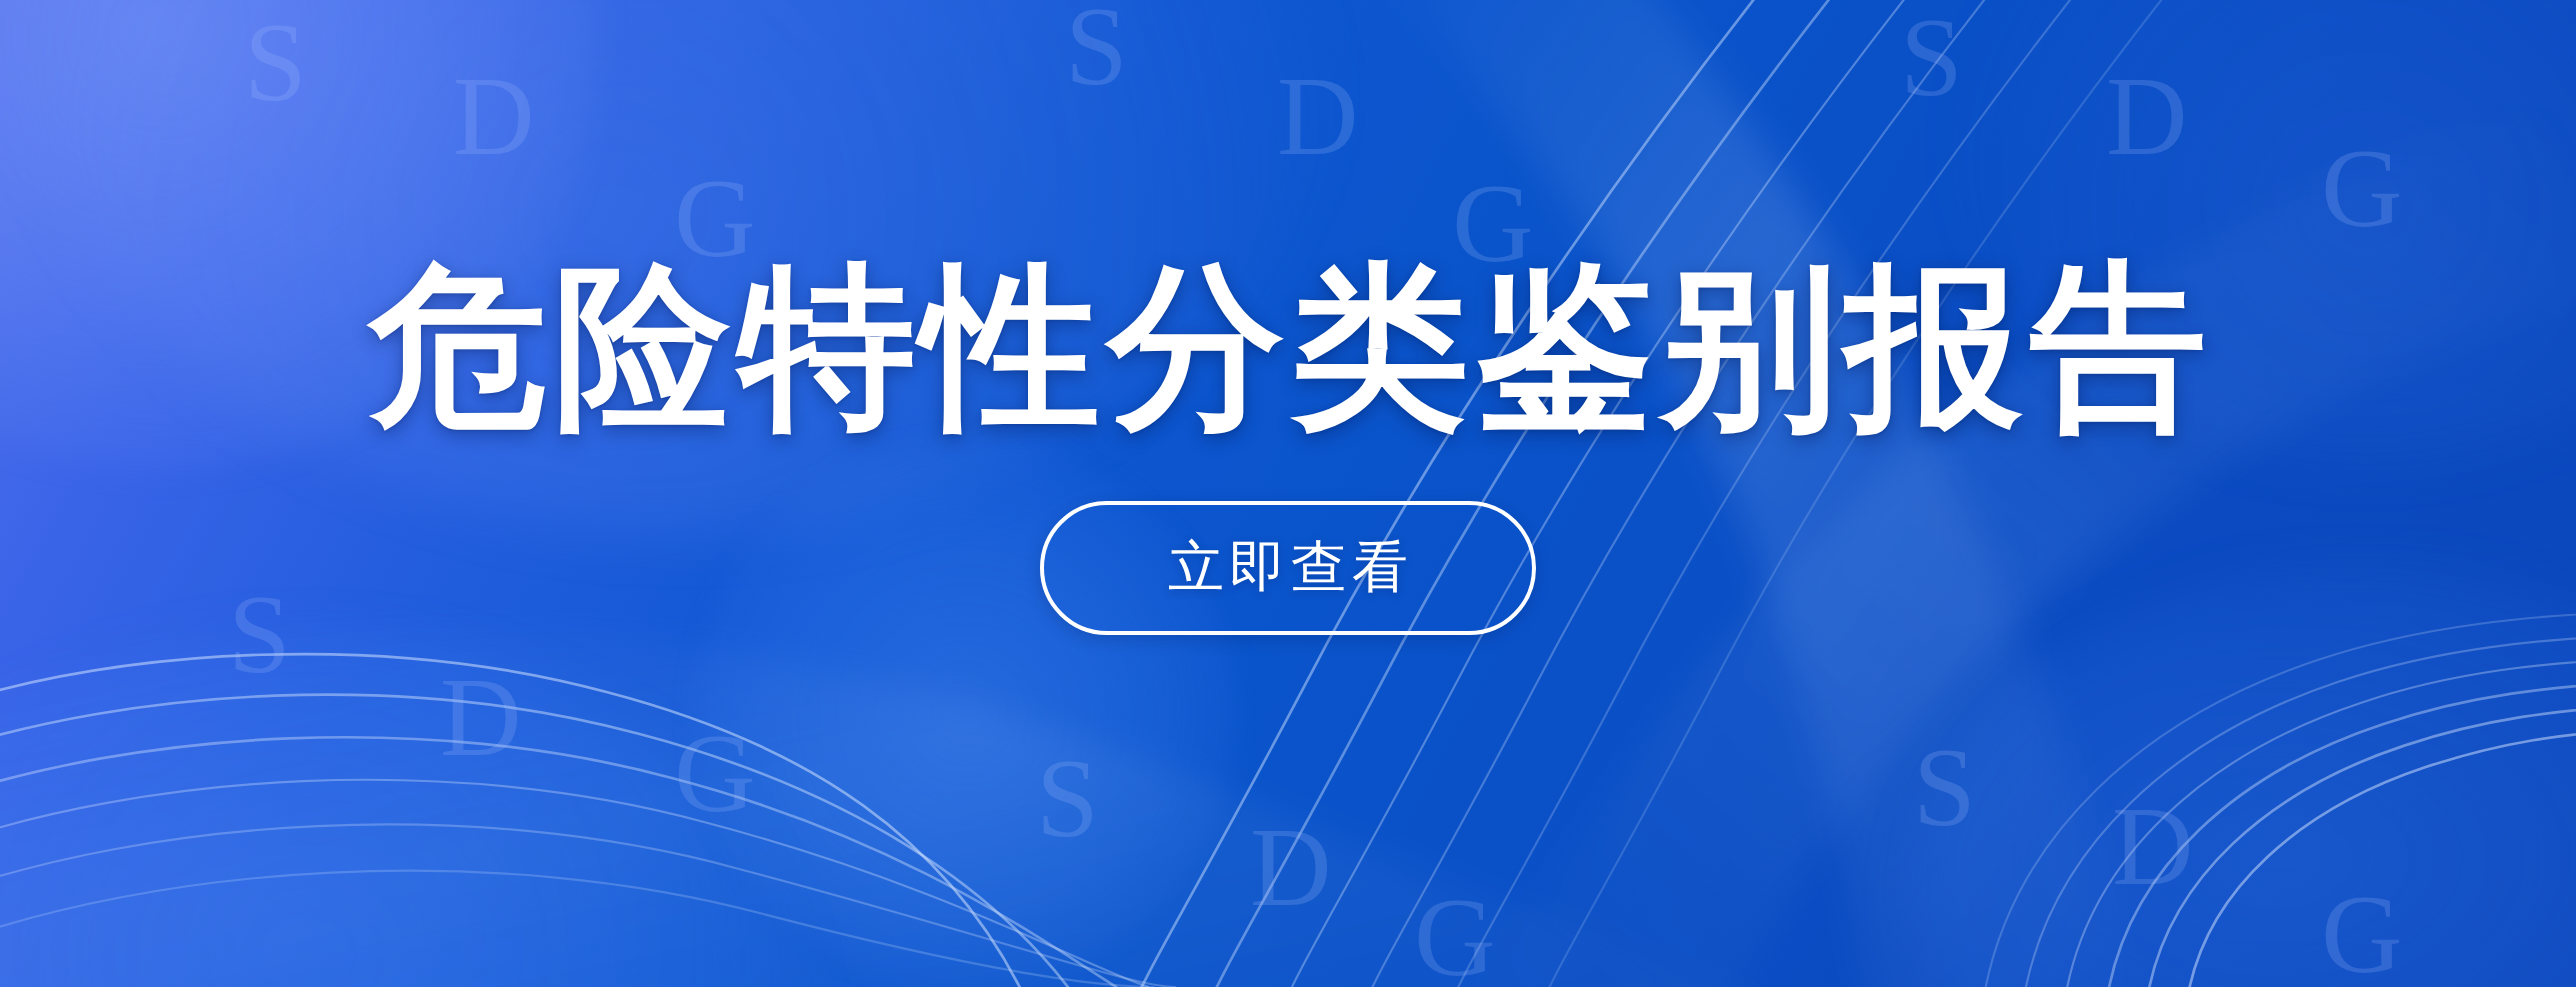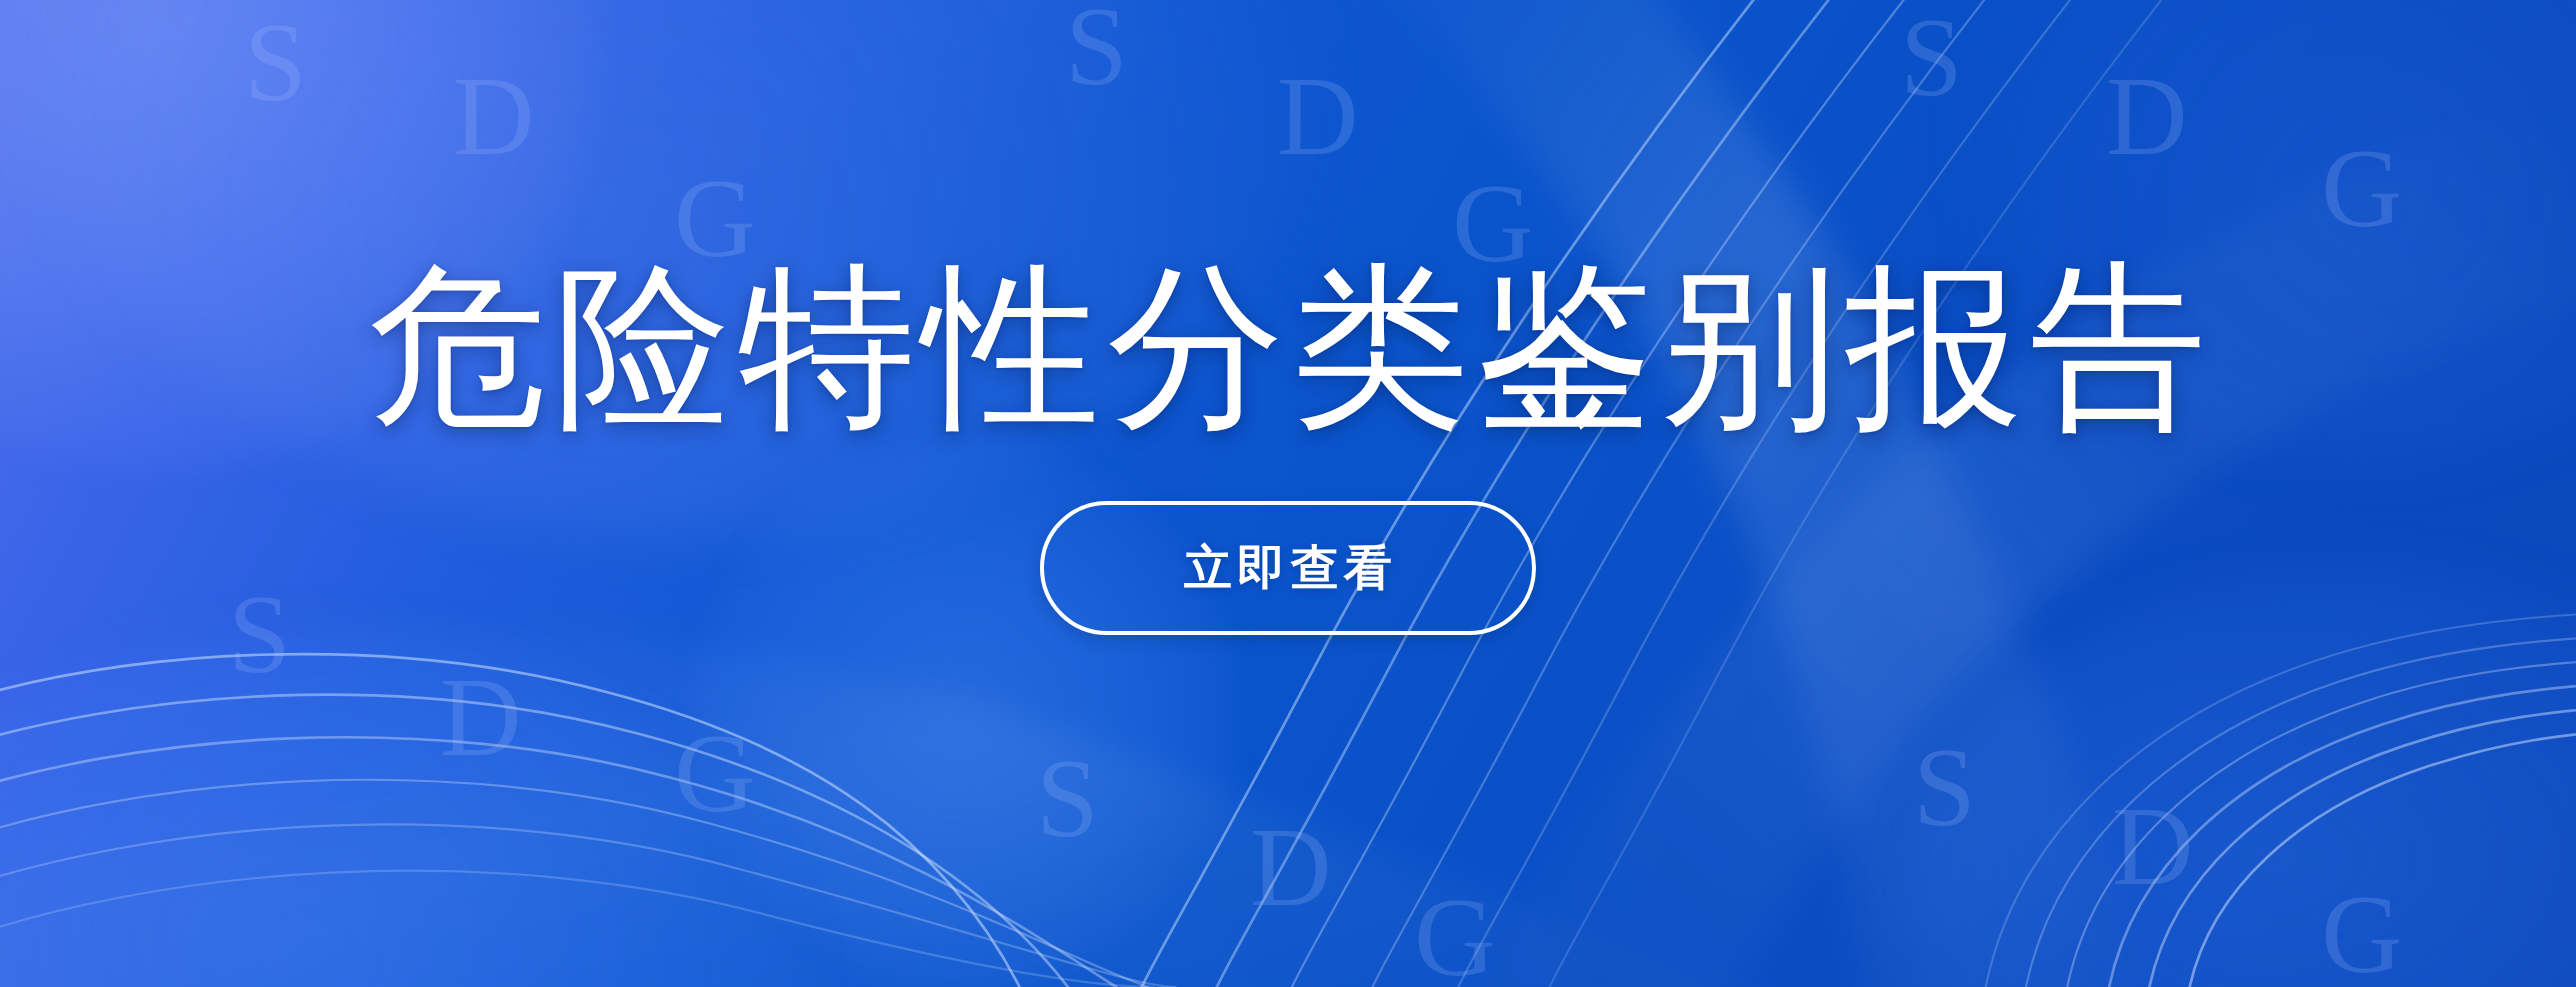--- a/index.html
+++ b/index.html
@@ -110,21 +110,21 @@
   #content {
     position:absolute; left:0; top:0;
     width:2576px; height:987px;
     display:flex; flex-direction:column;
     align-items:center; justify-content:flex-start;
   }
 
   #title {
     margin-top:252px;
     font-family:"Liberation Sans","DejaVu Sans",sans-serif;
-    font-weight:400;
+    font-weight:700;
     font-size:177px;
     line-height:1.08;
     letter-spacing:7.5px;
     color:#ffffff;
     white-space:nowrap;
     text-shadow:0 5.4px 18px rgba(3,26,86,0.40), 0 1.1px 3.2px rgba(3,26,86,0.24);
     text-indent:7.5px;
   }
 
   #cta {
@@ -132,22 +132,22 @@
     width:496px; height:134px;
     border:4.8px solid #ffffff;
     border-radius:67px;
     background:transparent;
     display:flex; align-items:center; justify-content:center;
     cursor:pointer;
     box-shadow:0 4.3px 16px rgba(3,26,86,0.22);
   }
   #cta-label {
     font-family:"Liberation Sans","DejaVu Sans",sans-serif;
-    font-weight:700;
-    font-size:48px;
+    font-weight:400;
+    font-size:56px;
     letter-spacing:5.4px;
     color:#ffffff;
     white-space:nowrap;
     text-indent:5.4px;
     text-shadow:0 2.1px 8.6px rgba(3,26,86,0.28);
   }
 </style>
 </head>
 <body>
 

